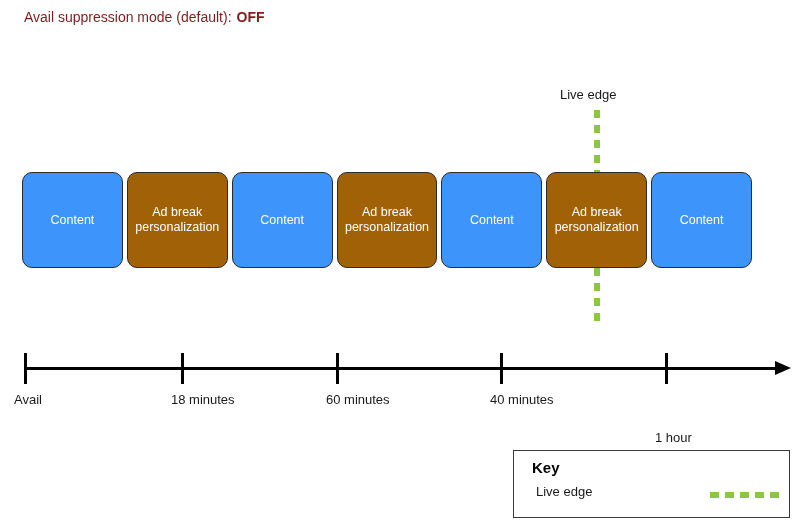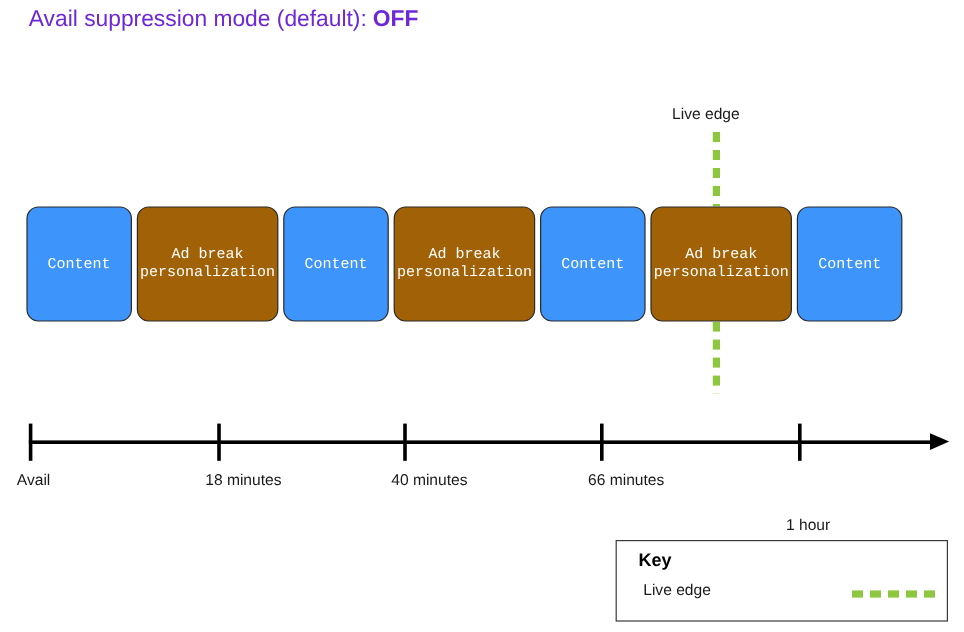--- a/index.html
+++ b/index.html
@@ -14,24 +14,24 @@
     overflow: hidden;
     font-family: "Liberation Sans", sans-serif;
     color: #000000;
   }
 
   
   #title-bar {
     position: absolute;
     left: 24px;
     top: 7px;
-    font-size: 19px;
+    font-size: 14px;
     line-height: 20px;
     white-space: nowrap;
-    color: #6d28d9;
+    color: #7f1d1d;
   }
   #title-bar .title-label { font-weight: 400; }
   #title-bar .title-value { font-weight: bold; margin-left: 5px; }
 
   
   #live-edge-label {
     position: absolute;
     left: 560px;
     top: 87px;
     font-size: 13px;
@@ -55,21 +55,20 @@
 
   
   #segment-strip {
     position: absolute;
     left: 22px;
     top: 172px;
     width: 730px;
     height: 96px;
     display: flex;
     gap: 4px;
-    font-family: Liberation Mono, monospace;
   }
   .segment {
     flex: 1 1 0;
     border: 1px solid #2b2b2b;
     border-radius: 10px;
     display: flex;
     align-items: center;
     justify-content: center;
     text-align: center;
     color: #ffffff;
@@ -185,23 +184,23 @@
   </div>
 
 <div id="axis-area">
   <div id="axis-line"></div>
   <div id="axis-arrow"></div>
 <div class="axis-tick" style="left: 24px;"></div>
     <div class="axis-tick-label" style="left: 14px;">Avail</div>
     <div class="axis-tick" style="left: 181px;"></div>
     <div class="axis-tick-label" style="left: 171px;">18 minutes</div>
     <div class="axis-tick" style="left: 336px;"></div>
-    <div class="axis-tick-label" style="left: 326px;">40 minutes</div>
+    <div class="axis-tick-label" style="left: 326px;">60 minutes</div>
     <div class="axis-tick" style="left: 500px;"></div>
-    <div class="axis-tick-label" style="left: 490px;">66 minutes</div>
+    <div class="axis-tick-label" style="left: 490px;">40 minutes</div>
     <div class="axis-tick" style="left: 665px;"></div>
     <div class="axis-tick-label" style="left: 655px; margin-top: 38px;">1 hour</div>
   </div>
 
 <div id="key-box">
   <div id="key-title">Key</div>
   <div id="key-item-label">Live edge</div>
   <div id="key-item-swatch"></div>
 </div>
 

